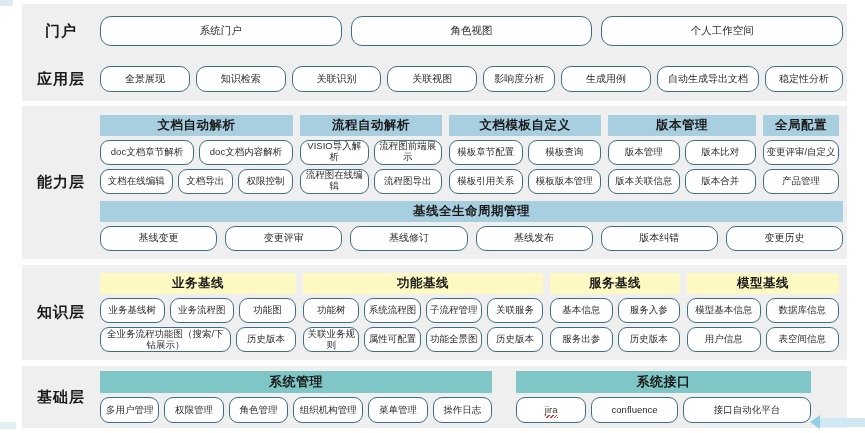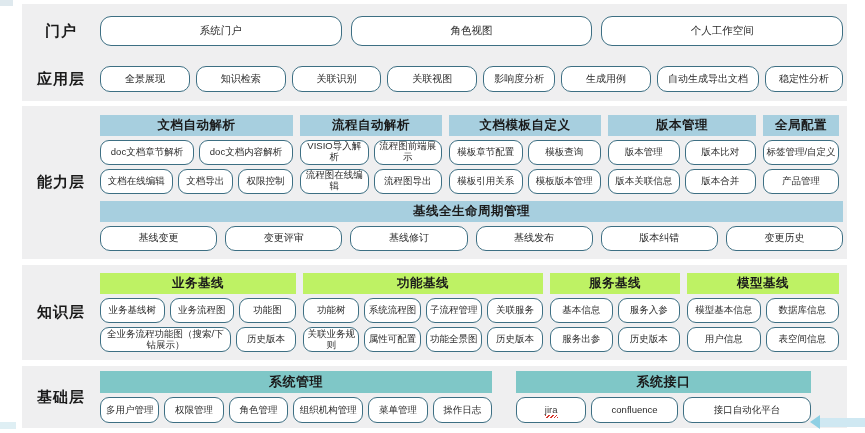--- a/index.html
+++ b/index.html
@@ -120,21 +120,21 @@
   .cap-strip .group-head { background: #a7cfdf; }
   .cap-strip .strip-row { display: flex; gap: 8px; }
   .cap-strip .strip-row .pill {
     flex: 1 1 0;
     height: 25px;
     font-size: 10px;
     border-radius: 10px;
   }
 
   
-  .row-knowledge .group-head { background: #bef264; }
+  .row-knowledge .group-head { background: #fef9c3; }
 
   
   .row-base .group-head { background: #7fc7c7; height: 22px; line-height: 22px; font-size: 13px; }
   .row-base .group-row .pill { height: 26px; }
 
   
   .edge-arrow {
     position: absolute;
     right: 0px;
     bottom: 6px;
@@ -252,21 +252,21 @@
           </div>
           <div class="group-row">
             <div class="pill" style="flex:1 1 0;">版本关联信息</div>
             <div class="pill" style="flex:1 1 0;">版本合并</div>
           </div>
         </div>
 
         <div class="group" style="flex:0 0 76px;">
           <div class="group-head">全局配置</div>
           <div class="group-row">
-            <div class="pill" style="flex:1 1 0;">标签管理/自定义</div>
+            <div class="pill" style="flex:1 1 0;">变更评审/自定义</div>
           </div>
           <div class="group-row">
             <div class="pill" style="flex:1 1 0;">产品管理</div>
           </div>
         </div>
 
       </div>
 
       <div class="cap-strip">
         <div class="group-head">基线全生命周期管理</div>

